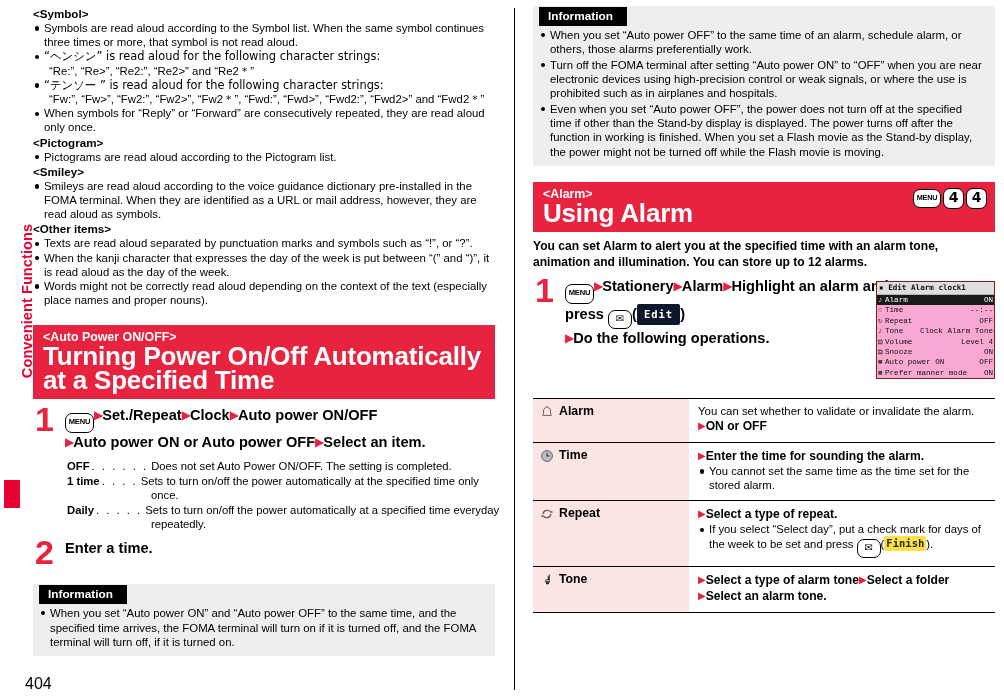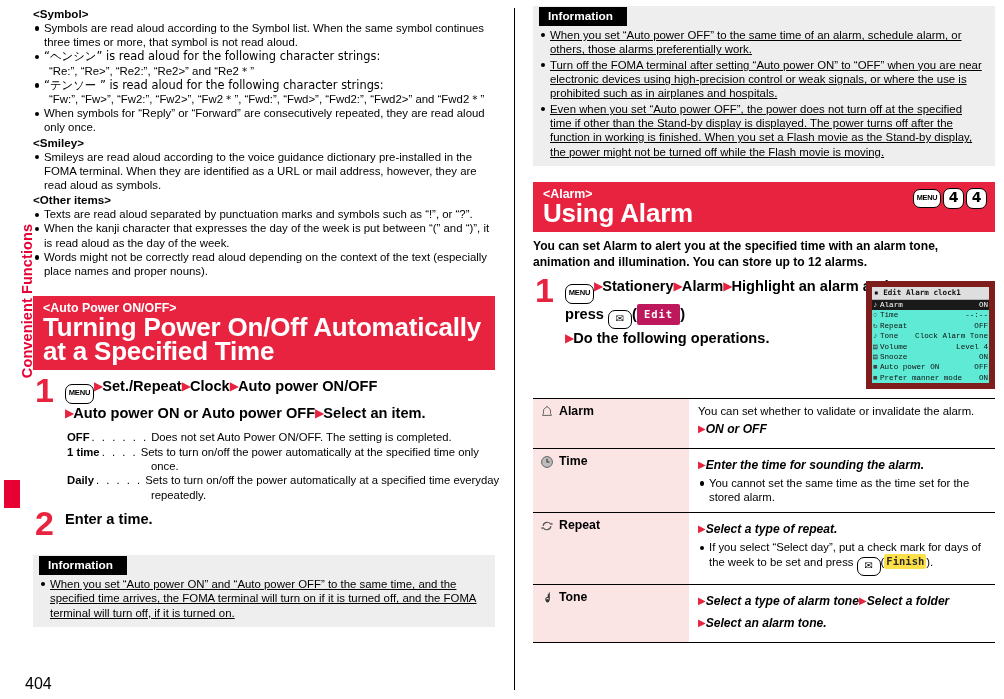--- a/index.html
+++ b/index.html
@@ -76,21 +76,21 @@
   .key-num{width:19px;height:19px;line-height:17px;font-size:14px;font-family:"DejaVu Sans",sans-serif;}
   .key-mail{width:22px;height:17px;line-height:16px;font-size:10px;}
   .key-menu-inline{width:27px;height:18px;line-height:16px;font-size:7.6px;vertical-align:-4px;}
 
   
   .softkey{
     display:inline-block;font-family:"DejaVu Sans Mono","Liberation Mono",monospace;
     font-size:10.5px;font-weight:bold;letter-spacing:1px;
     padding:1px 7px;vertical-align:1px;border-radius:2px;
   }
-  .softkey-dark{background:#be185d;color:#fff;}
+  .softkey-dark{background:#0f172a;color:#fff;}
   .softkey-light{background:#fde047;color:#2a2a2a;padding:0 2px;letter-spacing:0;}
 
   
   .step{position:relative;padding-left:32px;margin-top:5px;}
   .step-num{
     position:absolute;left:2px;top:-4px;
     color:#e8233f;font-size:34px;font-weight:bold;line-height:34px;
     font-family:"Liberation Sans",sans-serif;
   }
   .step-body{font-size:14.6px;font-weight:bold;line-height:19px;}
@@ -106,31 +106,31 @@
   .defcont{margin-left:84px;}
 
   
   .infobox{background:#eeeeee;margin-top:14px;padding:0 0 7px 0;}
   .infobox .hdr{
     display:inline-block;background:#000;color:#fff;font-weight:bold;
     font-size:11.8px;line-height:16px;padding:1px 14px 2px 9px;
     margin:0 0 2px 6px;
   }
   .infobox ul.bl{padding:0 9px 0 7px;}
-  .infobox ul.bl li{padding-left:10px;text-decoration:underline;}
+  .infobox ul.bl li{padding-left:10px;}
   .infobox ul.bl li:before{width:4px;height:4px;top:5px;left:1px;}
   .infobox ul.bl li+li{margin-top:1.5px;}
 
   
   .intro{font-size:12.1px;font-weight:bold;line-height:15.6px;margin-top:7px;}
 
   
   .lcd{
     position:absolute;right:0;top:0;width:117px;
-    border:6px solid #7f1d1d;background:#5eead4;
+    border:1px solid #7f1d1d;background:#f9a8d4;
     font-family:"DejaVu Sans Mono","Liberation Mono",monospace;
     font-size:7.6px;line-height:10.4px;color:#111;
   }
   .lcd-title{
     background:#dedede;border-bottom:1px solid #b5b5b5;
     padding:1px 2px;white-space:nowrap;overflow:hidden;font-weight:bold;
   }
   .lcd-rows{padding:0;font-family:Liberation Mono, monospace;}
   .lcd-row{display:flex;justify-content:space-between;padding:0 1px;white-space:nowrap;overflow:hidden;}
   .lcd-row.sel{background:#1a1a1a;color:#fff;}
@@ -143,21 +143,21 @@
   .opt-table{margin-top:9px;border-top:1.6px solid #000;}
   .opt-row{display:flex;border-bottom:1.3px solid #000;}
   .opt-row:last-child{border-bottom:1.6px solid #000;}
   .opt-label{
     width:145px;flex:0 0 145px;background:#fbe4e4;
     padding:5px 4px 8px 7px;
     font-size:12.3px;font-weight:bold;line-height:15px;
     display:flex;align-items:flex-start;gap:5px;
   }
   .opt-desc{flex:1;padding:5px 6px 8px 9px;font-size:11.4px;line-height:14.3px;}
-  .opt-desc .hl{font-weight:bold;font-size:12.1px;line-height:21px;font-style:italic;}
+  .opt-desc .hl{font-weight:bold;font-size:12.1px;line-height:15px;}
   .opt-desc ul.bl li{font-size:11.3px;line-height:14.2px;}
   .opt-icon{flex:0 0 auto;margin-top:1px;}
 
   
   .pageno{position:absolute;left:25px;bottom:6px;font-size:16px;}
 </style>
 </head>
 <body>
 
 <div class="page" data-name="manual-page">
@@ -183,20 +183,26 @@
         <li class="bleed" style="padding-left:11px;list-style:none;" data-name="sub-line">
           <span style="display:block;margin-left:5px;" data-name="sub-line-text">“Fw:”, “Fw&gt;”, “Fw2:”, “Fw2&gt;”, “Fw2＊”, “Fwd:”, “Fwd&gt;”, “Fwd2:”, “Fwd2&gt;” and “Fwd2＊”</span>
         </li>
         <li data-name="list-item">When symbols for “Reply” or “Forward” are consecutively repeated, they are read aloud only once.</li>
       </ul>
     </div>
     <style>
       ul.bl li[data-name="sub-line"]:before{display:none;}
     </style>
 
+    <div data-name="section-pictogram">
+      <div class="sec-head" data-name="section-heading-pictogram">&lt;Pictogram&gt;</div>
+      <ul class="bl" data-name="pictogram-bullets">
+        <li data-name="list-item">Pictograms are read aloud according to the Pictogram list.</li>
+      </ul>
+    </div>
 
     <div data-name="section-smiley">
       <div class="sec-head" data-name="section-heading-smiley">&lt;Smiley&gt;</div>
       <ul class="bl" data-name="smiley-bullets">
         <li data-name="list-item">Smileys are read aloud according to the voice guidance dictionary pre-installed in the FOMA terminal. When they are identified as a URL or mail address, however, they are read aloud as symbols.</li>
       </ul>
     </div>
 
     <div data-name="section-other-items">
       <div class="sec-head" data-name="section-heading-other-items">&lt;Other items&gt;</div>

